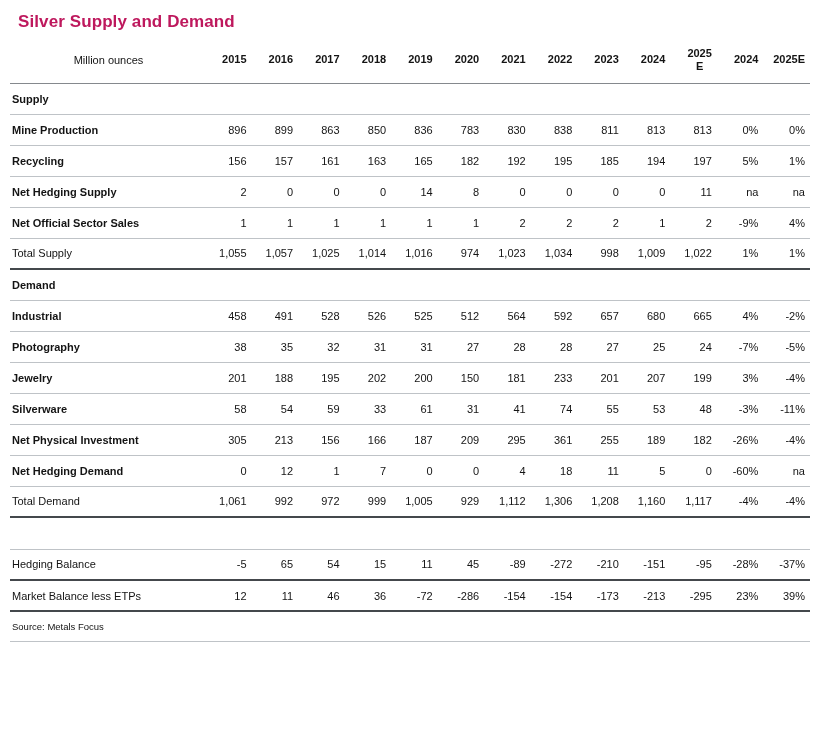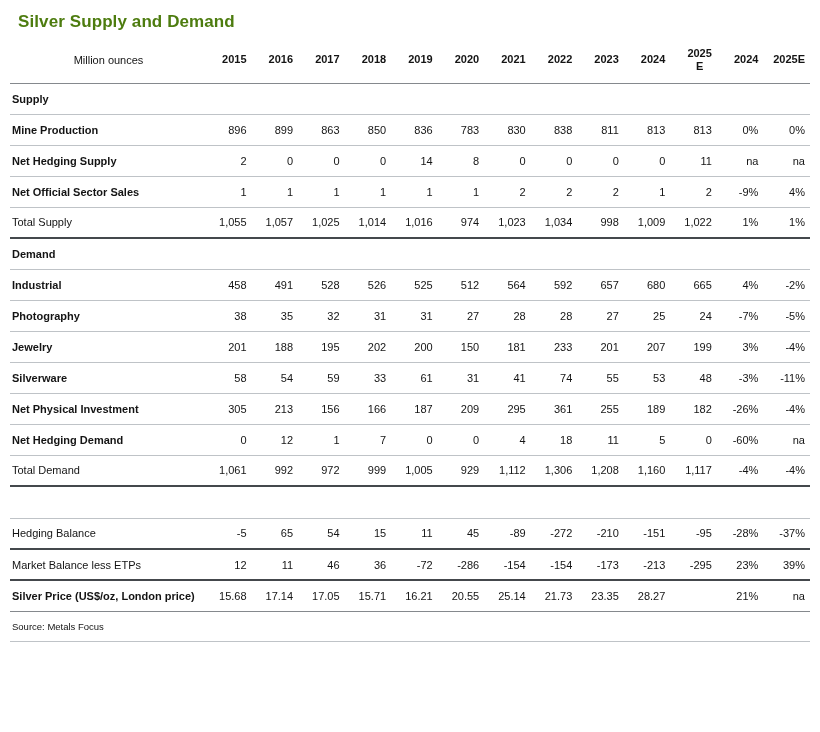--- a/index.html
+++ b/index.html
@@ -13,21 +13,21 @@
   body{
     width:820px;height:732px;
     font-family:"Liberation Sans",sans-serif;
     color:var(--text);
     overflow:hidden;
   }
   .page{padding:8px 10px 0 10px;width:820px;}
   .title{
     font-size:17px;
     font-weight:600;
-    color:#4d7c0f;
+    color:#be185d;
     margin:4px 0 6px 8px;
     letter-spacing:.1px;
   }
   table.tbl{
     width:800px;
     border-collapse:collapse;
     table-layout:fixed;
     font-size:11px;
   }
   .tbl th,.tbl td{
@@ -134,20 +134,36 @@
           <td class="num">783</td>
           <td class="num">830</td>
           <td class="num">838</td>
           <td class="num">811</td>
           <td class="num">813</td>
           <td class="num">813</td>
           <td class="num">0%</td>
           <td class="num">0%</td>
         </tr>
         <tr class="r-data">
+          <td class="rowlabel">Recycling</td>
+          <td class="num">156</td>
+          <td class="num">157</td>
+          <td class="num">161</td>
+          <td class="num">163</td>
+          <td class="num">165</td>
+          <td class="num">182</td>
+          <td class="num">192</td>
+          <td class="num">195</td>
+          <td class="num">185</td>
+          <td class="num">194</td>
+          <td class="num">197</td>
+          <td class="num">5%</td>
+          <td class="num">1%</td>
+        </tr>
+        <tr class="r-data">
           <td class="rowlabel">Net Hedging Supply</td>
           <td class="num">2</td>
           <td class="num">0</td>
           <td class="num">0</td>
           <td class="num">0</td>
           <td class="num">14</td>
           <td class="num">8</td>
           <td class="num">0</td>
           <td class="num">0</td>
           <td class="num">0</td>
@@ -357,33 +373,17 @@
           <td class="num">-72</td>
           <td class="num">-286</td>
           <td class="num">-154</td>
           <td class="num">-154</td>
           <td class="num">-173</td>
           <td class="num">-213</td>
           <td class="num">-295</td>
           <td class="num">23%</td>
           <td class="num">39%</td>
         </tr>
-        <tr class="r-price">
-          <td class="rowlabel">Silver Price (US$/oz, London price)</td>
-          <td class="num">15.68</td>
-          <td class="num">17.14</td>
-          <td class="num">17.05</td>
-          <td class="num">15.71</td>
-          <td class="num">16.21</td>
-          <td class="num">20.55</td>
-          <td class="num">25.14</td>
-          <td class="num">21.73</td>
-          <td class="num">23.35</td>
-          <td class="num">28.27</td>
-          <td class="num"></td>
-          <td class="num">21%</td>
-          <td class="num">na</td>
-        </tr>
       </tbody>
   </table>
 
   <div class="source-row">Source: Metals Focus</div>
 </div>
 
 </body></html>

